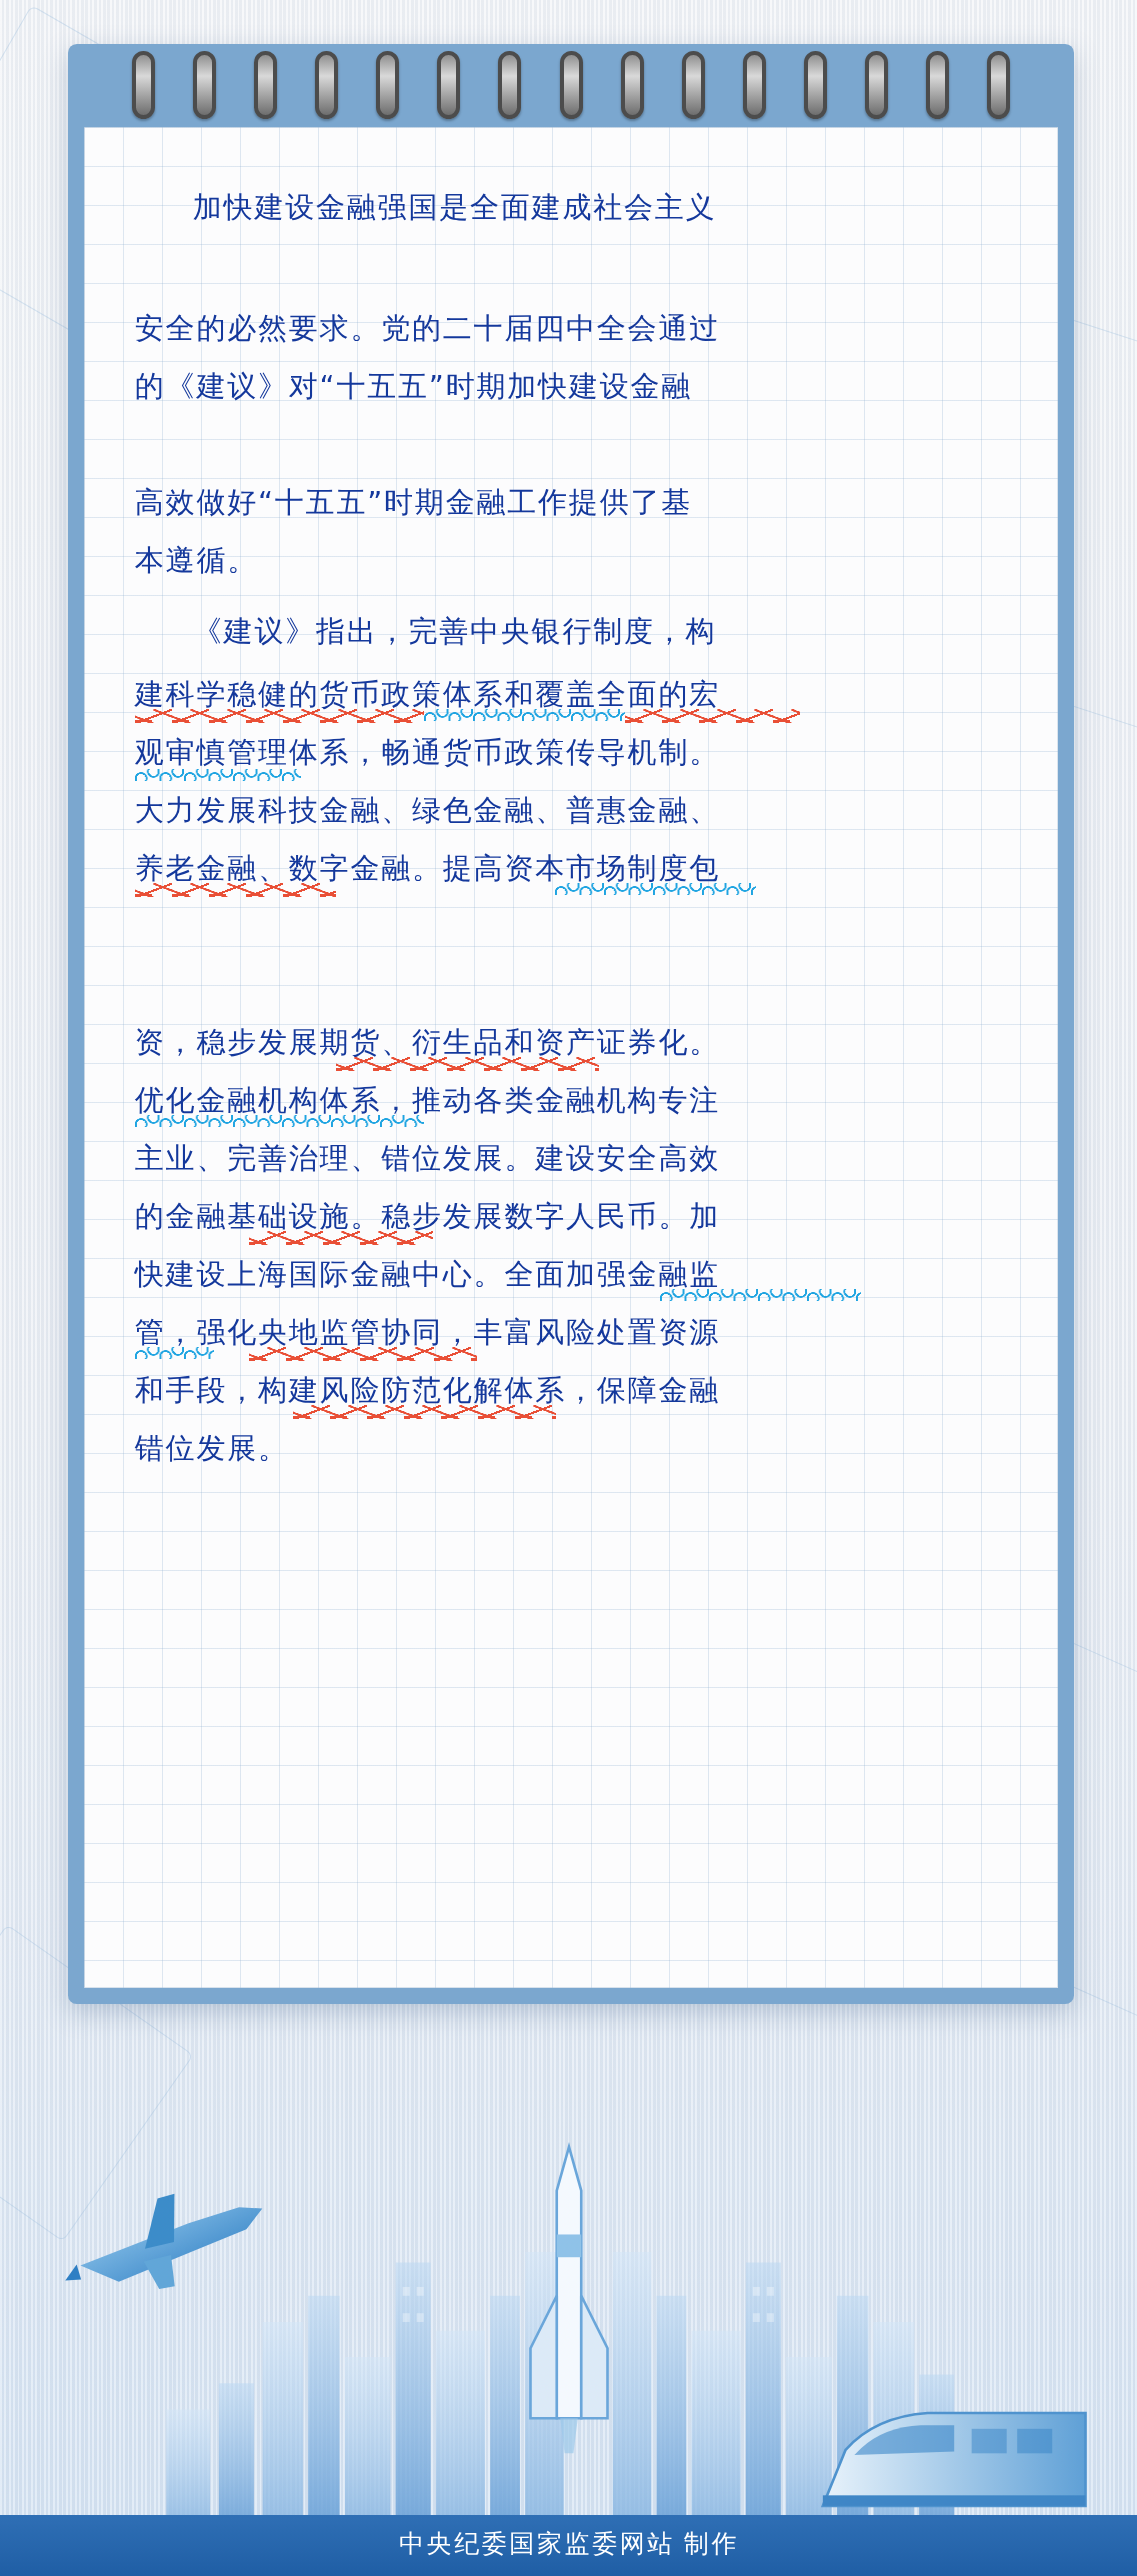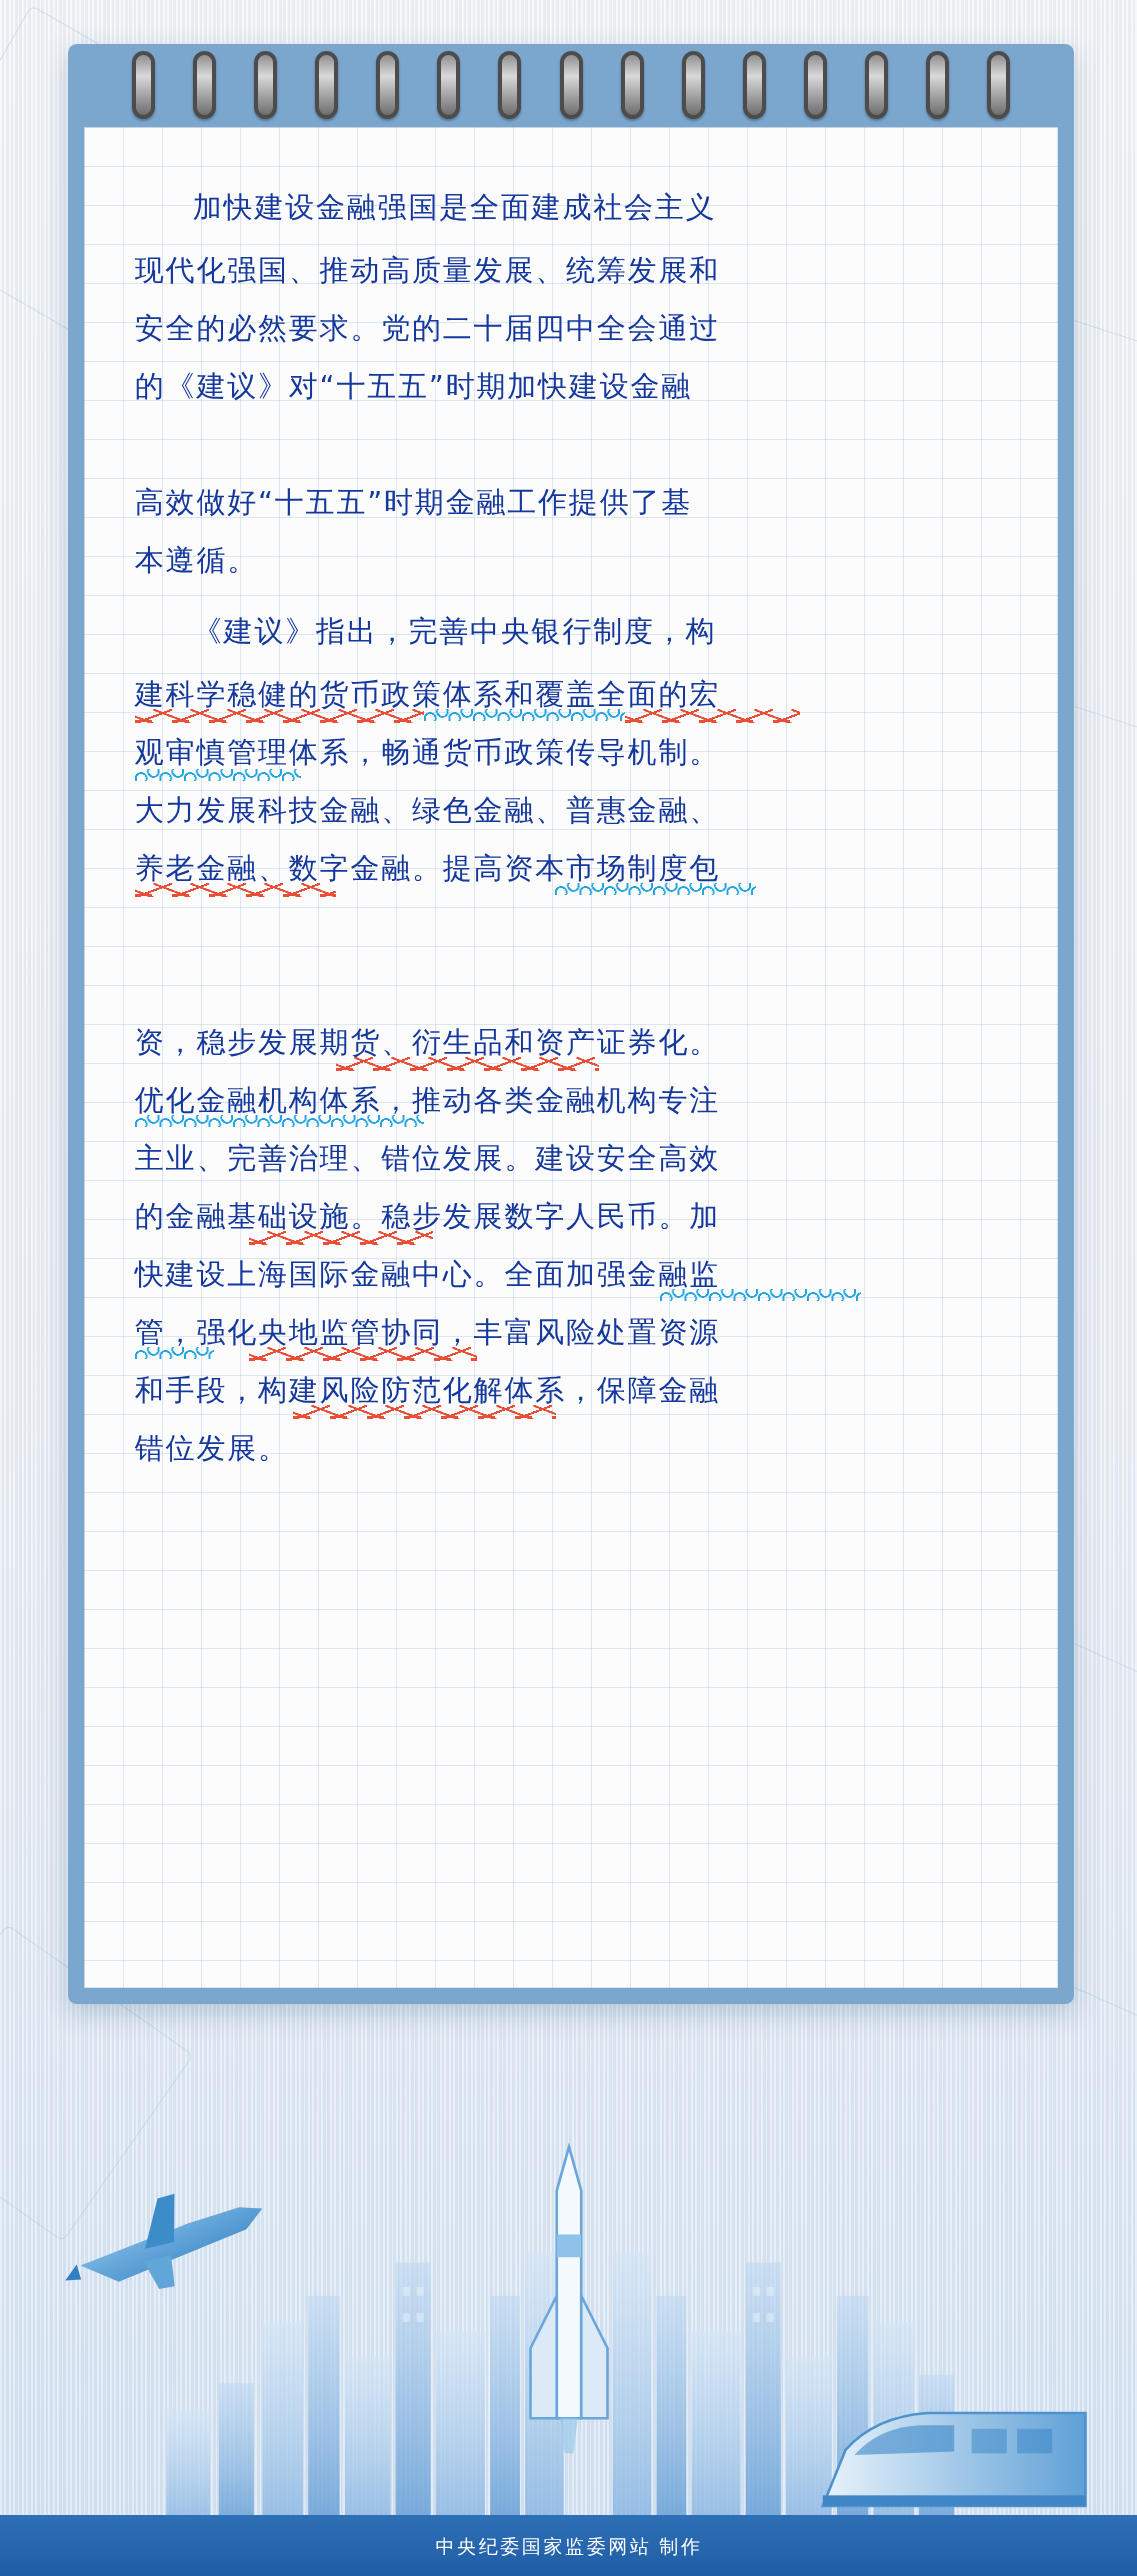--- a/index.html
+++ b/index.html
@@ -104,22 +104,22 @@
   }
 
   
   #skyline { position:absolute; left:0; right:0; bottom:0; height:543px; }
   #ground {
     position:absolute; left:0; right:0; bottom:0; height:61px;
     background:linear-gradient(180deg,#2f6fb5 0%,#1f5ea5 100%);
   }
   #credit {
     position:absolute; left:0; right:0; bottom:15.8px;
-    text-align:center; color:#ffffff; font-size:19px; letter-spacing:2.6px;
-    font-family:Liberation Sans, sans-serif;
+    text-align:center; color:#ffffff; font-size:25px; letter-spacing:2.6px;
+    font-family:Liberation Serif, serif;
   }
 
   svg { display:block; }
 </style>
 </head>
 <body>
 
 <div id="bg-base"></div>
 <div id="bg-texture"></div>
 <div class="hexline" id="hex1"></div>
@@ -149,21 +149,21 @@
 
   <div id="notebook-inner">
     <div id="grid-paper"></div>
 
     <div id="article">
 
       <p class="para">
         <span class="line">加快建设金融强国是全面建成社会主义</span>
       </p>
       <p class="para tight">
-        <span class="line">现代化强国、推动高质量发展、统筹发展和</span><br>
+        <br>
         <span class="line">安全的必然要求。党的二十届四中全会通过</span><br>
         <span class="line">的《建议》对“十五五”时期加快建设金融</span><br>
         <br>
         <span class="line">高效做好“十五五”时期金融工作提供了基</span><br>
         <span class="line">本遵循。</span>
       </p>
 
       <p class="para p2">
         <span class="line">《建议》指出，完善中央银行制度，构</span>
       </p>

